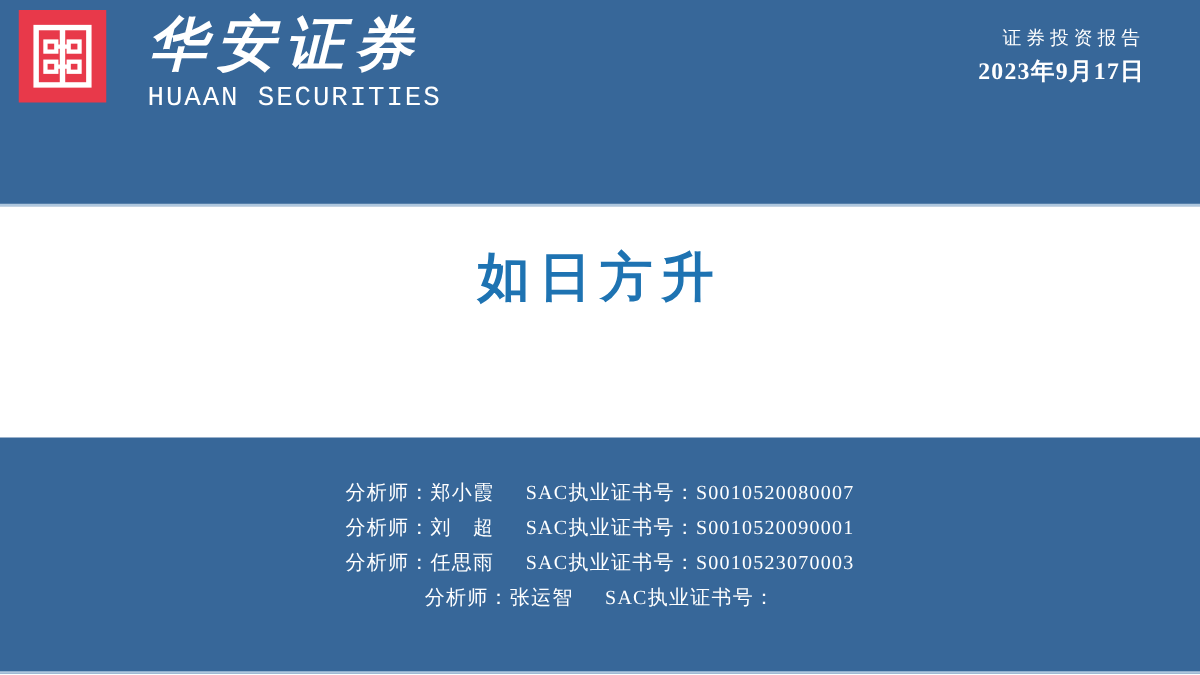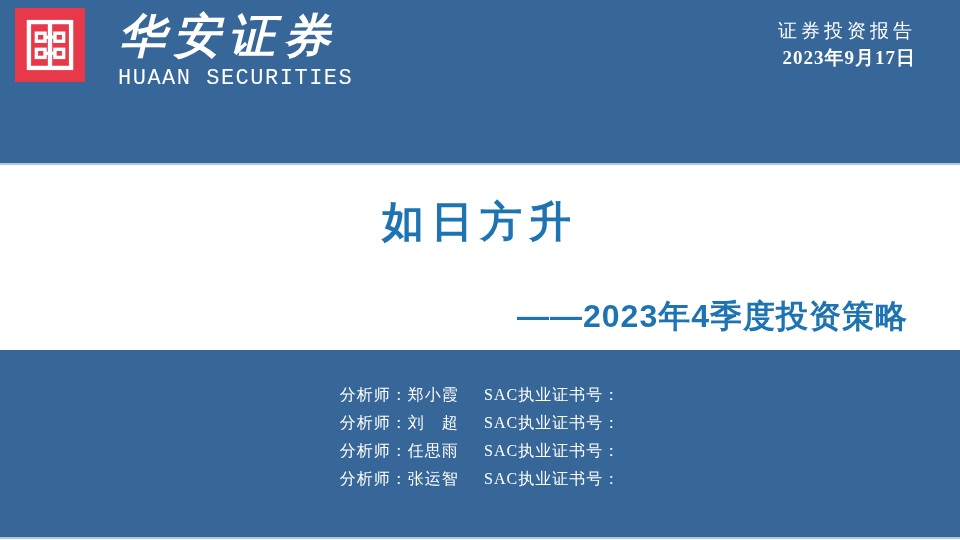--- a/index.html
+++ b/index.html
@@ -44,21 +44,21 @@
     margin-top: 2px;
     white-space: nowrap;
   }
 
   
   .report-meta {
     position: absolute; right: 44px; top: 21px;
     text-align: right; color: var(--text-white, #fff);
     font-family: "Liberation Serif", serif;
   }
-  .report-type { font-size: 19px; letter-spacing: 4px; line-height: 20px; }
+  .report-type { font-size: 15px; letter-spacing: 4px; line-height: 20px; }
   .report-date { font-size: 19px; letter-spacing: 1px; margin-top: 5px; line-height: 24px; font-weight: bold; }
 
   
   .page-title {
     position: absolute; top: 190px; left: 0; right: 0;
     margin: 0;
     text-align: center;
     font-size: 42px;
     line-height: 64px;
     font-weight: bold;
@@ -116,39 +116,41 @@
     <div class="brand-cn">华安证券</div>
     <div class="brand-en">HUAAN SECURITIES</div>
   </div>
 
   <div class="report-meta">
     <div class="report-type">证券投资报告</div>
     <div class="report-date">2023年9月17日</div>
   </div>
 
   <h1 class="page-title">如日方升</h1>
-  <div class="page-subtitle">——2023年4季度投资策略</div>
 
   <div class="band bottom-band"></div>
 
   <div class="analysts">
     <div class="analyst-row">
       <span class="a-label">分析师：</span>
       <span class="a-name">郑小霞</span>
       <span class="a-cert-label">SAC执业证书号：</span>
+      <span class="a-cert-no">S0010520080007</span>
     </div>
     <div class="analyst-row">
       <span class="a-label">分析师：</span>
       <span class="a-name">刘　超</span>
       <span class="a-cert-label">SAC执业证书号：</span>
+      <span class="a-cert-no">S0010520090001</span>
     </div>
     <div class="analyst-row">
       <span class="a-label">分析师：</span>
       <span class="a-name">任思雨</span>
       <span class="a-cert-label">SAC执业证书号：</span>
+      <span class="a-cert-no">S0010523070003</span>
     </div>
     <div class="analyst-row">
       <span class="a-label">分析师：</span>
       <span class="a-name">张运智</span>
       <span class="a-cert-label">SAC执业证书号：</span>
     </div>
   </div>
 
 </div>
 

